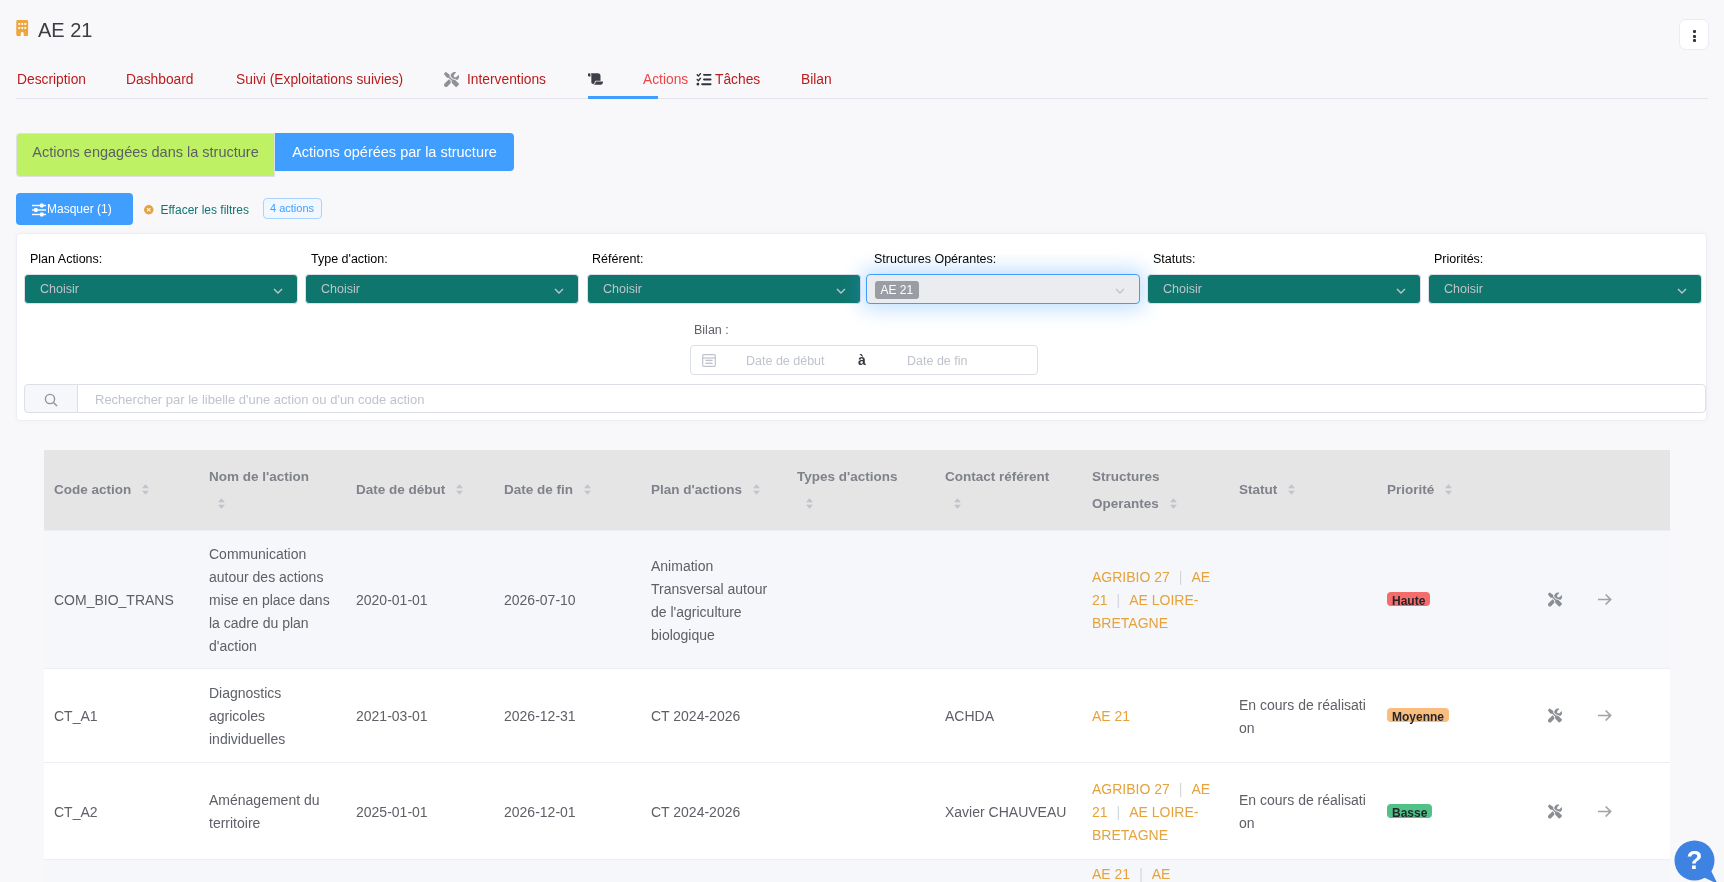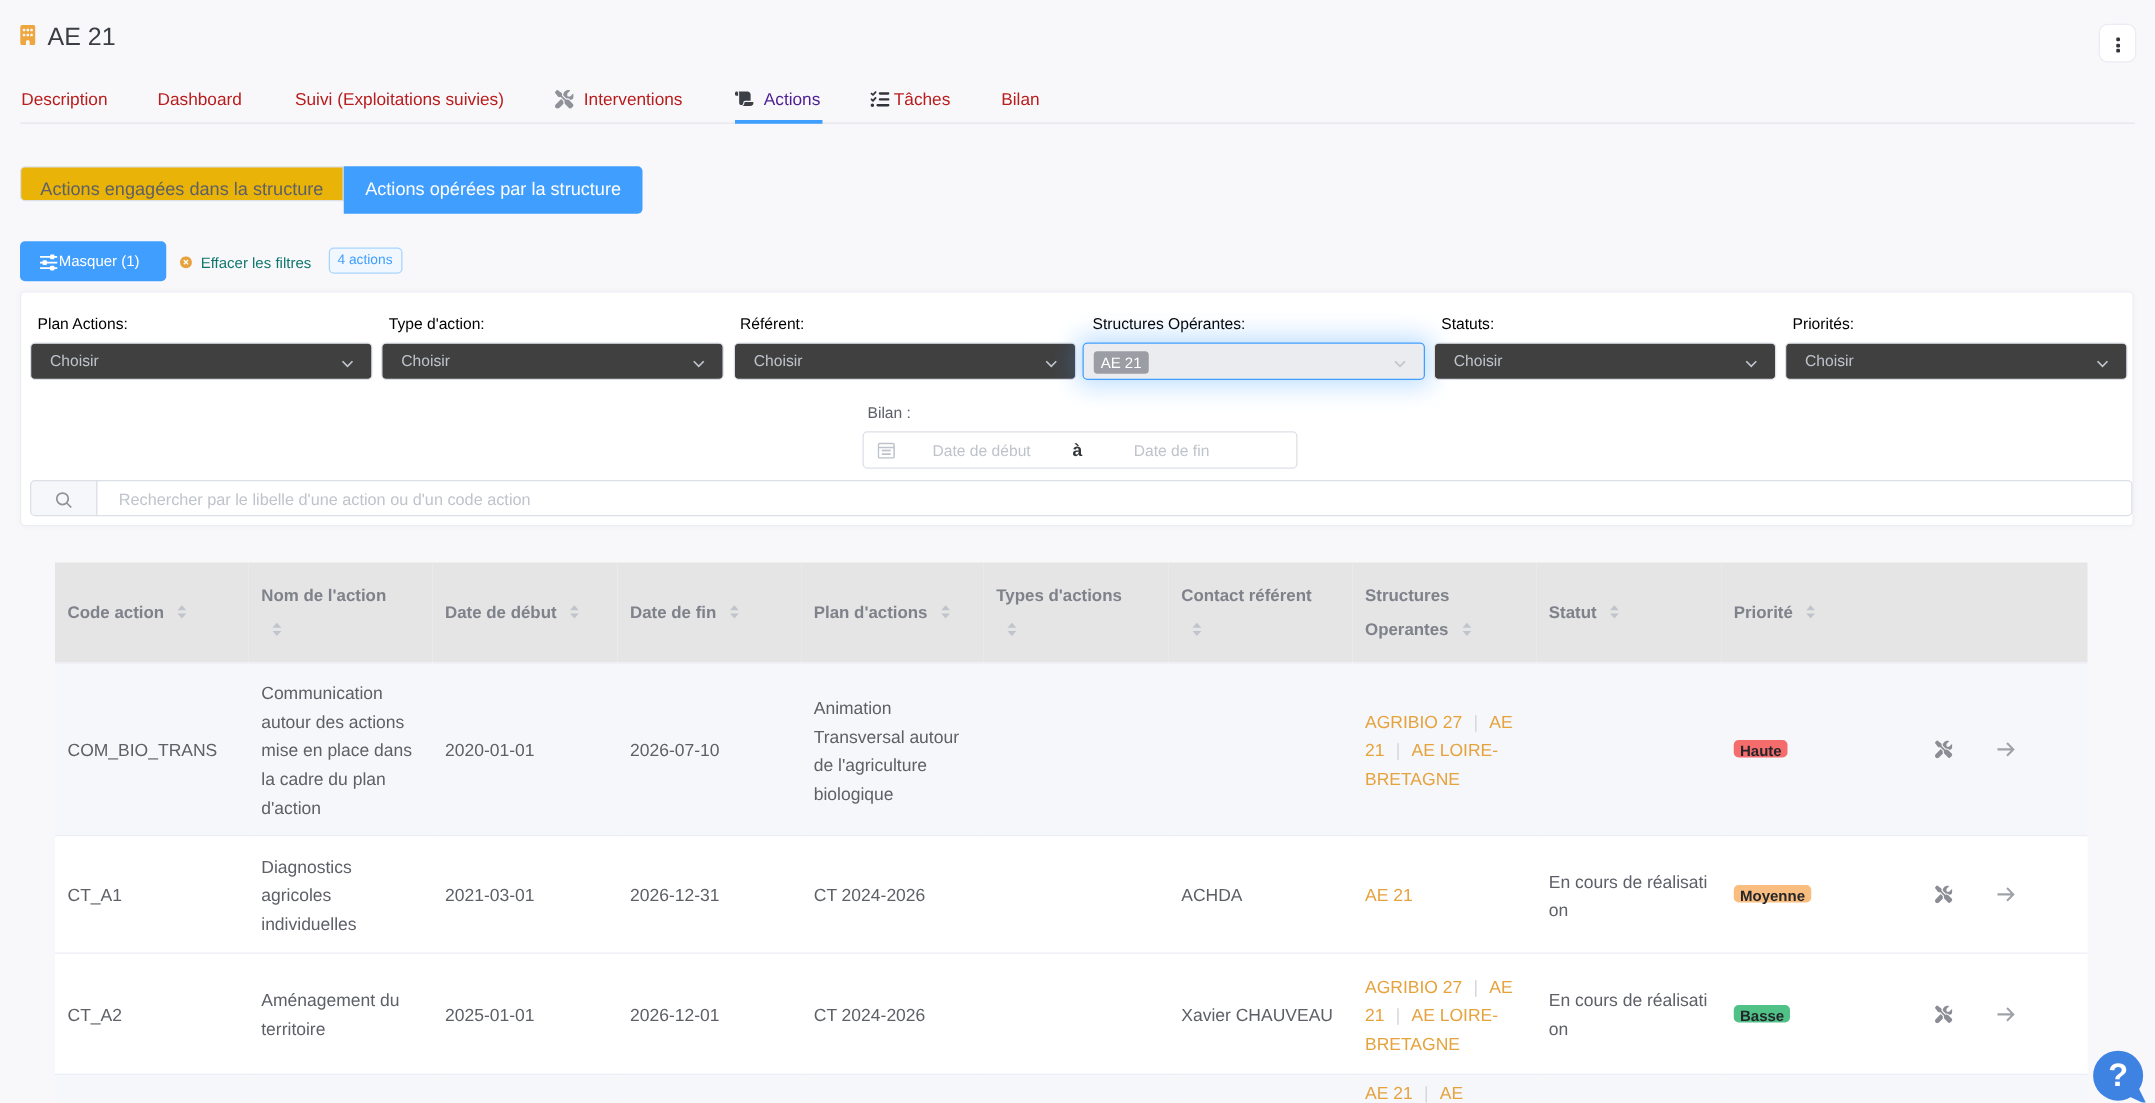--- a/index.html
+++ b/index.html
@@ -9,40 +9,40 @@
   .abs { position:absolute; }
 
   
   .title { left:38px; top:18.5px; font-size:20px; color:#3a3d42; }
   .kebab { left:1679px; top:19px; width:30px; height:31px; background:#fff; border:1px solid #e9ecf2; border-radius:7px; }
   .kebab span { position:absolute; left:13px; width:3px; height:3px; background:#32353b; border-radius:1px; }
 
   
   .tabbar-line { left:16px; top:98px; width:1692px; height:1px; background:#e2e5ec; }
   .tab { top:72px; font-size:13.8px; color:#b91c1c; }
-  .tab.active { color:#4c1d95; }
+  .tab.active { color:#ef4444;margin-left:32px; }
   .tab-underline { left:588px; top:96px; width:70px; height:3px; background:#409eff; }
   .tabicon { top:71px; }
 
   
-  .tg1 { left:16px; top:133px; width:259px; height:28px; background:#eab308; border:1px solid #dcdfe6; border-radius:4px 0 0 4px; color:#5d6066; font-size:14.5px; line-height:36px; text-align:center; }
+  .tg1 { left:16px; top:133px; width:259px; height:44px; background:#bef264; border:1px solid #dcdfe6; border-radius:4px 0 0 4px; color:#5d6066; font-size:14.5px; line-height:36px; text-align:center; }
   .tg2 { left:275px; top:133px; width:239px; height:38px; background:#409eff; border-radius:0 4px 4px 0; color:#fff; font-size:14.5px; line-height:38px; text-align:center; }
 
   
   .btn-masquer { left:16px; top:193px; width:117px; height:32px; background:#409eff; border-radius:4px; color:#fff; font-size:12px; }
   .btn-masquer svg { position:absolute; left:16px; top:9.5px; }
   .btn-masquer i { position:absolute; left:31px; top:9px; font-style:normal; }
   .effacer { left:144px; top:202.5px; font-size:12px; color:#0f766e; }
   .effacer svg { vertical-align:-1px; margin-right:7px; }
   .badge4 { left:262.5px; top:197.5px; height:21px; padding:0 6.5px; line-height:19px; background:#f0f7ff; border:1px solid #a9d3fe; border-radius:4px; color:#409eff; font-size:11px; }
 
   
   .panel { left:16px; top:233px; width:1691px; height:188px; background:#fff; border:1px solid #ebeef5; border-radius:4px; box-shadow:0 0 6px rgba(0,0,0,.03); }
   .flabel { top:251.5px; font-size:12.5px; color:#000000; }
-  .sel { top:274px; width:274px; height:30px; background:#404040; border:1px solid #dcdfe6; border-radius:4px; }
+  .sel { top:274px; width:274px; height:30px; background:#0f766e; border:1px solid #dcdfe6; border-radius:4px; }
   .sel .ph { position:absolute; left:15px; top:7px; font-size:12.5px; color:#bfc3cb; }
   .sel .chev { position:absolute; right:13px; top:9.5px; }
   .sel.focused { border-color:#409eff; background:#ebecef; box-shadow:0 0 20px 5px rgba(64,158,255,.33); }
   .seltag { position:absolute; left:8px; top:6px; height:18px; line-height:18px; padding:0 5.5px; background:#9a9da3; color:#fff; font-size:12px; border-radius:3px; }
   .dates-label { left:694px; top:323px; font-size:12.5px; color:#5d6066; }
   .daterange { left:690px; top:345px; width:348px; height:30px; background:#fff; border:1px solid #dcdfe6; border-radius:4px; }
   .daterange .cal { position:absolute; left:11px; top:7px; }
   .daterange .d1 { position:absolute; left:55px; top:8px; font-size:12.5px; color:#bfc3cb; }
   .daterange .sep { position:absolute; left:167px; top:6px; font-size:14px; color:#33363b; font-weight:bold; }
   .daterange .d2 { position:absolute; left:216px; top:8px; font-size:12.5px; color:#bfc3cb; }

